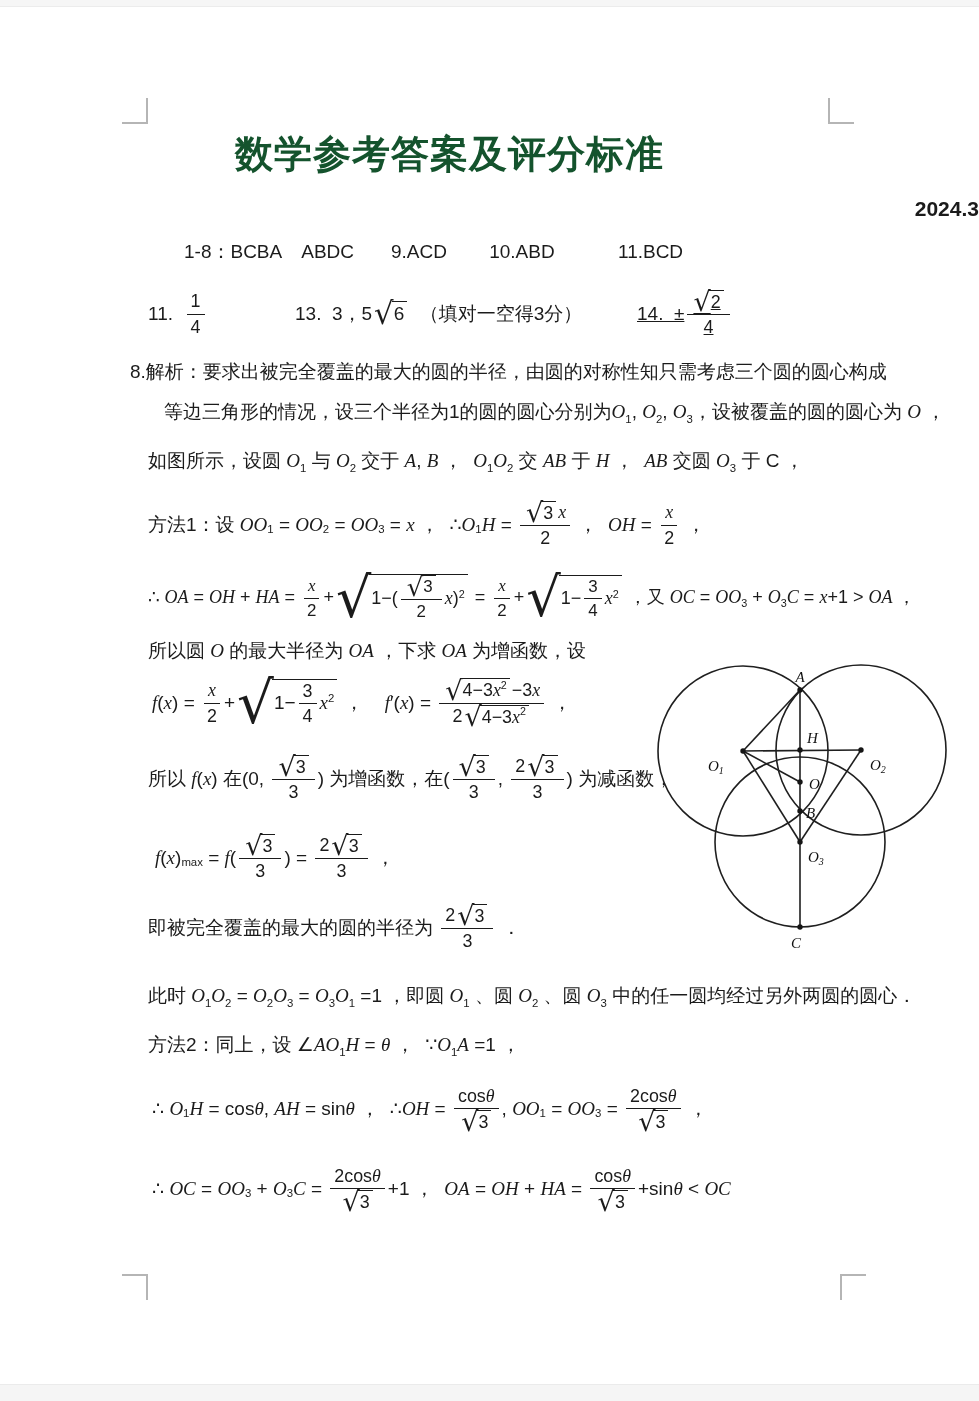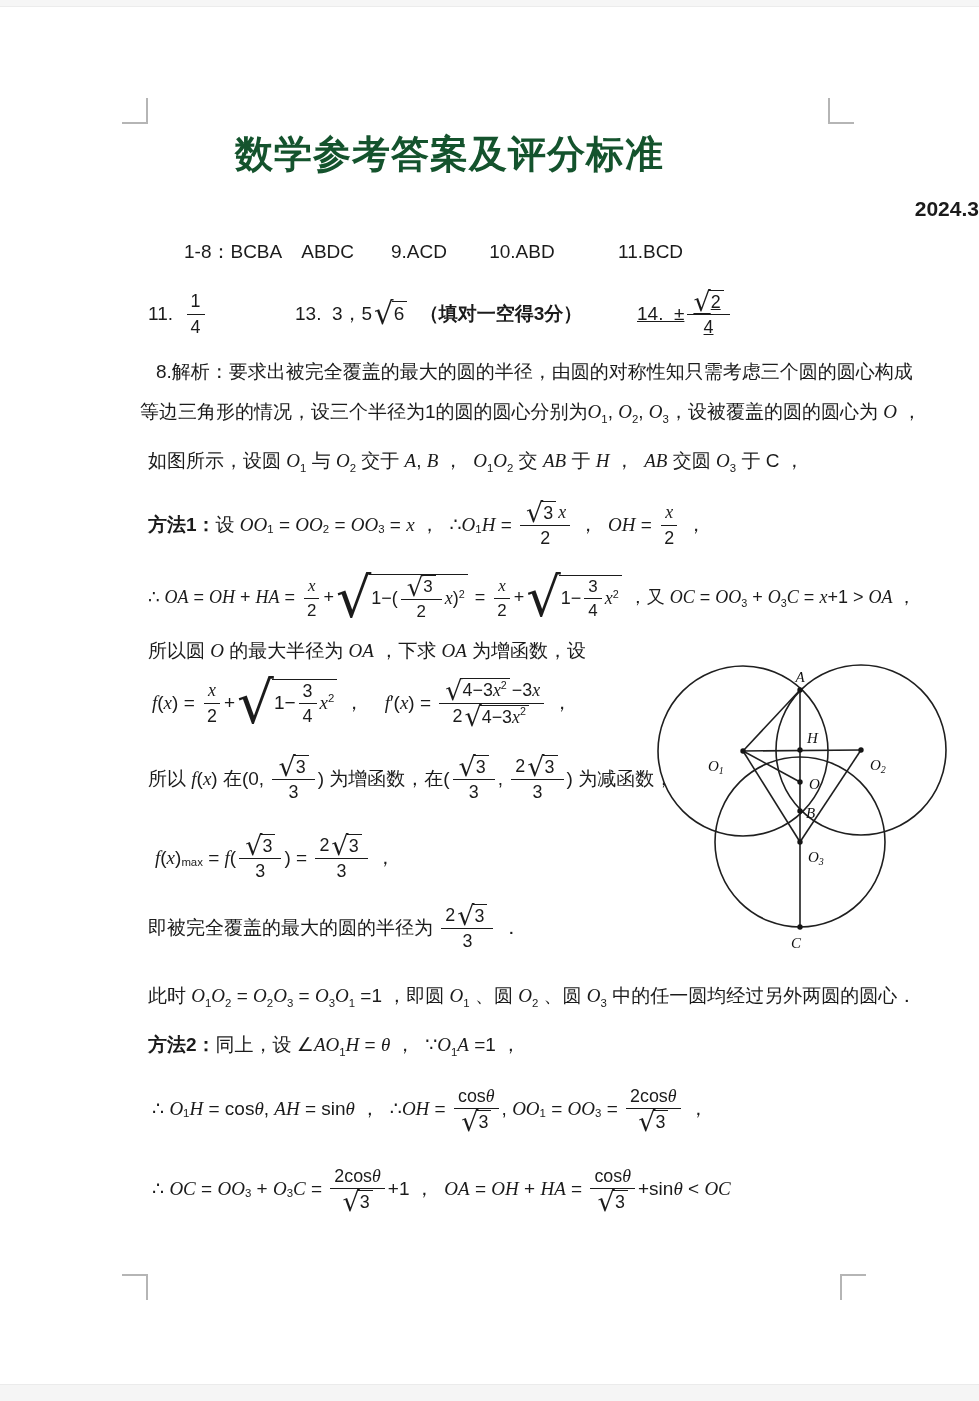--- a/index.html
+++ b/index.html
@@ -22,21 +22,21 @@
   .title { position:absolute; left:0; top:129px; width:899px; text-align:center;
     font-size:38px; font-weight:800; letter-spacing:1px; color:#14532d; }
   .date  { position:absolute; left:0; top:197px; width:979px; text-align:right;
     font-size:21px; font-weight:600;padding-left:47px; }
 
   .line { position:absolute; font-size:19px; line-height:1.3; white-space:pre; }
   .tall { display:flex; align-items:center; }
 
   .t  { white-space:pre; }
   .i  { font-family:"Liberation Serif","DejaVu Serif",serif; font-style:italic; }
-  .b  { font-weight:700; }
+  .b  { font-weight:400; }
   .sb { font-size:0.6em; position:relative; top:0.42em; }
   .sp { font-size:0.6em; position:relative; top:-0.45em; }
 
   .frac { display:inline-flex; flex-direction:column; align-items:center;
     font-size:0.94em; margin:0 3px; vertical-align:middle; line-height:1.25; }
   .frac > .num { display:inline-flex; align-items:center; justify-content:center;
     border-bottom:1.5px solid #1b1b1b; padding:0 4px 1px; }
   .frac > .den { display:inline-flex; align-items:center; justify-content:center;
     padding:1px 4px 0; }
 
@@ -64,22 +64,22 @@
   <div class="corner br"></div>
 
   <h1 class="title">数学参考答案及评分标准</h1>
   <div class="date">2024.3</div>
 
   <div class="line" style="left:148px; top:240px;margin-left:36px;"><span class="t">1-8：BCBA    ABDC       9.ACD        10.ABD            11.BCD</span></div>
   <div class="line tall" style="left:148px; top:285px; height:58px;"><span class="t">11.  </span><span class="frac"><span class="num"><span class="t">1</span></span><span class="den"><span class="t">4</span></span></span></div>
   <div class="line tall" style="left:295px; top:285px; height:58px;"><span class="t">13.  3，5</span><span class="sqrt"><span class="rsign" style="font-size: 30.68px; line-height: 26px; height: 26px;">√</span><span class="rad"><span class="t">6</span></span></span><span class="t">  </span><span class="b">（填对一空得3分）</span></div>
   <div class="line tall" style="left:637px; top:285px; height:58px;text-decoration:underline;"><span class="t">14.  ±</span><span class="frac"><span class="num"><span class="sqrt"><span class="rsign" style="font-size: 27.14px; line-height: 23px; height: 23px;">√</span><span class="rad"><span class="t">2</span></span></span></span><span class="den"><span class="t">4</span></span></span></div>
 
-  <div class="line" style="left:156px; top:360px;"><span class="t">8.解析：要求出被完全覆盖的最大的圆的半径，由圆的对称性知只需考虑三个圆的圆心构成</span></div>
-  <div class="line" style="left:140px; top:400px;"><span class="t">等边三角形的情况，设三个半径为1的圆的圆心分别为</span><span class="i">O</span><span class="sb">1</span><span class="t">, </span><span class="i">O</span><span class="sb">2</span><span class="t">, </span><span class="i">O</span><span class="sb">3</span><span class="t">，设被覆盖的圆的圆心为 </span><span class="i">O</span><span class="t"> ，</span></div>
+  <div class="line" style="left:130px; top:360px;"><span class="t">8.解析：要求出被完全覆盖的最大的圆的半径，由圆的对称性知只需考虑三个圆的圆心构成</span></div>
+  <div class="line" style="left:164px; top:400px;"><span class="t">等边三角形的情况，设三个半径为1的圆的圆心分别为</span><span class="i">O</span><span class="sb">1</span><span class="t">, </span><span class="i">O</span><span class="sb">2</span><span class="t">, </span><span class="i">O</span><span class="sb">3</span><span class="t">，设被覆盖的圆的圆心为 </span><span class="i">O</span><span class="t"> ，</span></div>
   <div class="line" style="left:148px; top:449px;"><span class="t">如图所示，设圆 </span><span class="i">O</span><span class="sb">1</span><span class="t"> 与 </span><span class="i">O</span><span class="sb">2</span><span class="t"> 交于 </span><span class="i">A</span><span class="t">, </span><span class="i">B</span><span class="t"> ，  </span><span class="i">O</span><span class="sb">1</span><span class="i">O</span><span class="sb">2</span><span class="t"> 交 </span><span class="i">AB</span><span class="t"> 于 </span><span class="i">H</span><span class="t"> ，  </span><span class="i">AB</span><span class="t"> 交圆 </span><span class="i">O</span><span class="sb">3</span><span class="t"> 于 C ，</span></div>
 
   <div class="line tall" style="left:148px; top:497px; height:56px;"><span class="b">方法1：</span><span class="t">设 </span><span class="i">OO</span><span class="sb">1</span><span class="t"> = </span><span class="i">OO</span><span class="sb">2</span><span class="t"> = </span><span class="i">OO</span><span class="sb">3</span><span class="t"> = </span><span class="i">x</span><span class="t"> ，  ∴</span><span class="i">O</span><span class="sb">1</span><span class="i">H</span><span class="t"> = </span><span class="frac"><span class="num"><span class="sqrt"><span class="rsign" style="font-size: 27.14px; line-height: 23px; height: 23px;">√</span><span class="rad"><span class="t">3</span></span></span><span class="i">x</span></span><span class="den"><span class="t">2</span></span></span><span class="t"> ，  </span><span class="i">OH</span><span class="t"> = </span><span class="frac"><span class="num"><span class="i">x</span></span><span class="den"><span class="t">2</span></span></span><span class="t"> ，</span></div>
   <div class="line tall" style="left:148px; top:566px; height:64px; font-size:18px;"><span class="t">∴ </span><span class="i">OA</span><span class="t"> = </span><span class="i">OH</span><span class="t"> + </span><span class="i">HA</span><span class="t"> = </span><span class="frac"><span class="num"><span class="i">x</span></span><span class="den"><span class="t">2</span></span></span><span class="t">+</span><span class="sqrt"><span class="rsign" style="font-size: 55.46px; line-height: 47px; height: 47px;">√</span><span class="rad"><span class="t">1−(</span><span class="frac"><span class="num"><span class="sqrt"><span class="rsign" style="font-size: 25.96px; line-height: 22px; height: 22px;">√</span><span class="rad"><span class="t">3</span></span></span></span><span class="den"><span class="t">2</span></span></span><span class="i">x</span><span class="t">)</span><span class="sp">2</span></span></span><span class="t"> = </span><span class="frac"><span class="num"><span class="i">x</span></span><span class="den"><span class="t">2</span></span></span><span class="t">+</span><span class="sqrt"><span class="rsign" style="font-size: 54.28px; line-height: 46px; height: 46px;">√</span><span class="rad"><span class="t">1−</span><span class="frac"><span class="num"><span class="t">3</span></span><span class="den"><span class="t">4</span></span></span><span class="i">x</span><span class="sp">2</span></span></span><span class="t"> ，又 </span><span class="i">OC</span><span class="t"> = </span><span class="i">OO</span><span class="sb">3</span><span class="t"> + </span><span class="i">O</span><span class="sb">3</span><span class="i">C</span><span class="t"> = </span><span class="i">x</span><span class="t">+1 &gt; </span><span class="i">OA</span><span class="t"> ，</span></div>
   <div class="line" style="left:148px; top:639px;"><span class="t">所以圆 </span><span class="i">O</span><span class="t"> 的最大半径为 </span><span class="i">OA</span><span class="t"> ，下求 </span><span class="i">OA</span><span class="t"> 为增函数，设</span></div>
   <div class="line tall" style="left:152px; top:671px; height:64px;"><span class="i">f</span><span class="t">(</span><span class="i">x</span><span class="t">) = </span><span class="frac"><span class="num"><span class="i">x</span></span><span class="den"><span class="t">2</span></span></span><span class="t">+</span><span class="sqrt"><span class="rsign" style="font-size: 57.82px; line-height: 49px; height: 49px;">√</span><span class="rad"><span class="t">1−</span><span class="frac"><span class="num"><span class="t">3</span></span><span class="den"><span class="t">4</span></span></span><span class="i">x</span><span class="sp">2</span></span></span><span class="t"> ，    </span><span class="i">f</span><span class="t">′(</span><span class="i">x</span><span class="t">) = </span><span class="frac"><span class="num"><span class="sqrt"><span class="rsign" style="font-size: 27.14px; line-height: 23px; height: 23px;">√</span><span class="rad"><span class="t">4−3</span><span class="i">x</span><span class="sp">2</span></span></span><span class="t">−3</span><span class="i">x</span></span><span class="den"><span class="t">2</span><span class="sqrt"><span class="rsign" style="font-size: 27.14px; line-height: 23px; height: 23px;">√</span><span class="rad"><span class="t">4−3</span><span class="i">x</span><span class="sp">2</span></span></span></span></span><span class="t"> ，</span></div>
   <div class="line tall" style="left:148px; top:750px; height:58px;"><span class="t">所以 </span><span class="i">f</span><span class="t">(</span><span class="i">x</span><span class="t">) 在(0, </span><span class="frac"><span class="num"><span class="sqrt"><span class="rsign" style="font-size: 27.14px; line-height: 23px; height: 23px;">√</span><span class="rad"><span class="t">3</span></span></span></span><span class="den"><span class="t">3</span></span></span><span class="t">) 为增函数，在(</span><span class="frac"><span class="num"><span class="sqrt"><span class="rsign" style="font-size: 27.14px; line-height: 23px; height: 23px;">√</span><span class="rad"><span class="t">3</span></span></span></span><span class="den"><span class="t">3</span></span></span><span class="t">, </span><span class="frac"><span class="num"><span class="t">2</span><span class="sqrt"><span class="rsign" style="font-size: 27.14px; line-height: 23px; height: 23px;">√</span><span class="rad"><span class="t">3</span></span></span></span><span class="den"><span class="t">3</span></span></span><span class="t">) 为减函数，</span></div>
   <div class="line tall" style="left:155px; top:829px; height:58px;"><span class="i">f</span><span class="t">(</span><span class="i">x</span><span class="t">)</span><span class="sb">max</span><span class="t"> = </span><span class="i">f</span><span class="t">(</span><span class="frac"><span class="num"><span class="sqrt"><span class="rsign" style="font-size: 27.14px; line-height: 23px; height: 23px;">√</span><span class="rad"><span class="t">3</span></span></span></span><span class="den"><span class="t">3</span></span></span><span class="t">) = </span><span class="frac"><span class="num"><span class="t">2</span><span class="sqrt"><span class="rsign" style="font-size: 27.14px; line-height: 23px; height: 23px;">√</span><span class="rad"><span class="t">3</span></span></span></span><span class="den"><span class="t">3</span></span></span><span class="t"> ，</span></div>
   <div class="line tall" style="left:148px; top:899px; height:58px;"><span class="t">即被完全覆盖的最大的圆的半径为 </span><span class="frac"><span class="num"><span class="t">2</span><span class="sqrt"><span class="rsign" style="font-size: 27.14px; line-height: 23px; height: 23px;">√</span><span class="rad"><span class="t">3</span></span></span></span><span class="den"><span class="t">3</span></span></span><span class="t"> ．</span></div>
   <div class="line" style="left:148px; top:984px;"><span class="t">此时 </span><span class="i">O</span><span class="sb">1</span><span class="i">O</span><span class="sb">2</span><span class="t"> = </span><span class="i">O</span><span class="sb">2</span><span class="i">O</span><span class="sb">3</span><span class="t"> = </span><span class="i">O</span><span class="sb">3</span><span class="i">O</span><span class="sb">1</span><span class="t"> =1 ，即圆 </span><span class="i">O</span><span class="sb">1</span><span class="t"> 、圆 </span><span class="i">O</span><span class="sb">2</span><span class="t"> 、圆 </span><span class="i">O</span><span class="sb">3</span><span class="t"> 中的任一圆均经过另外两圆的圆心．</span></div>

